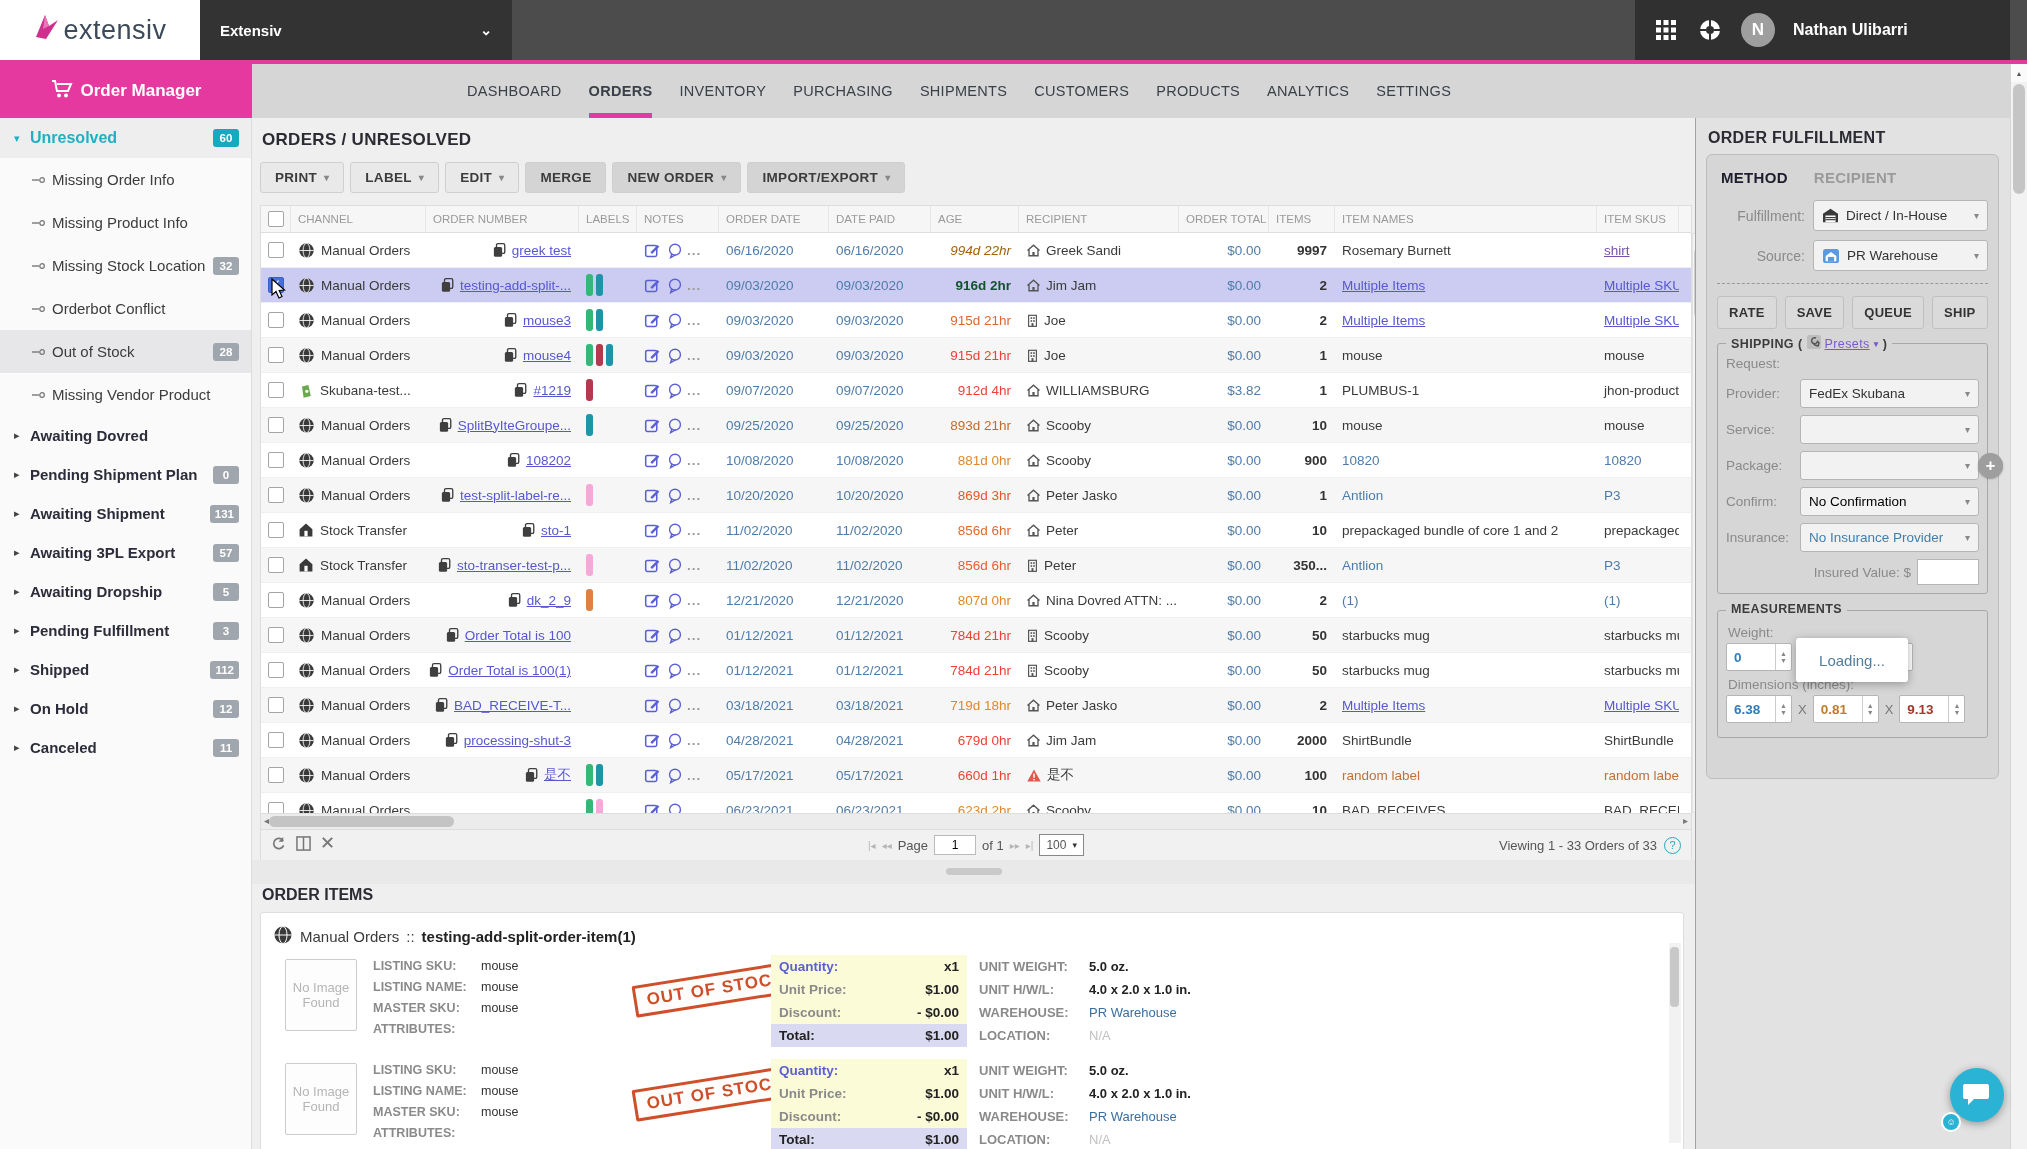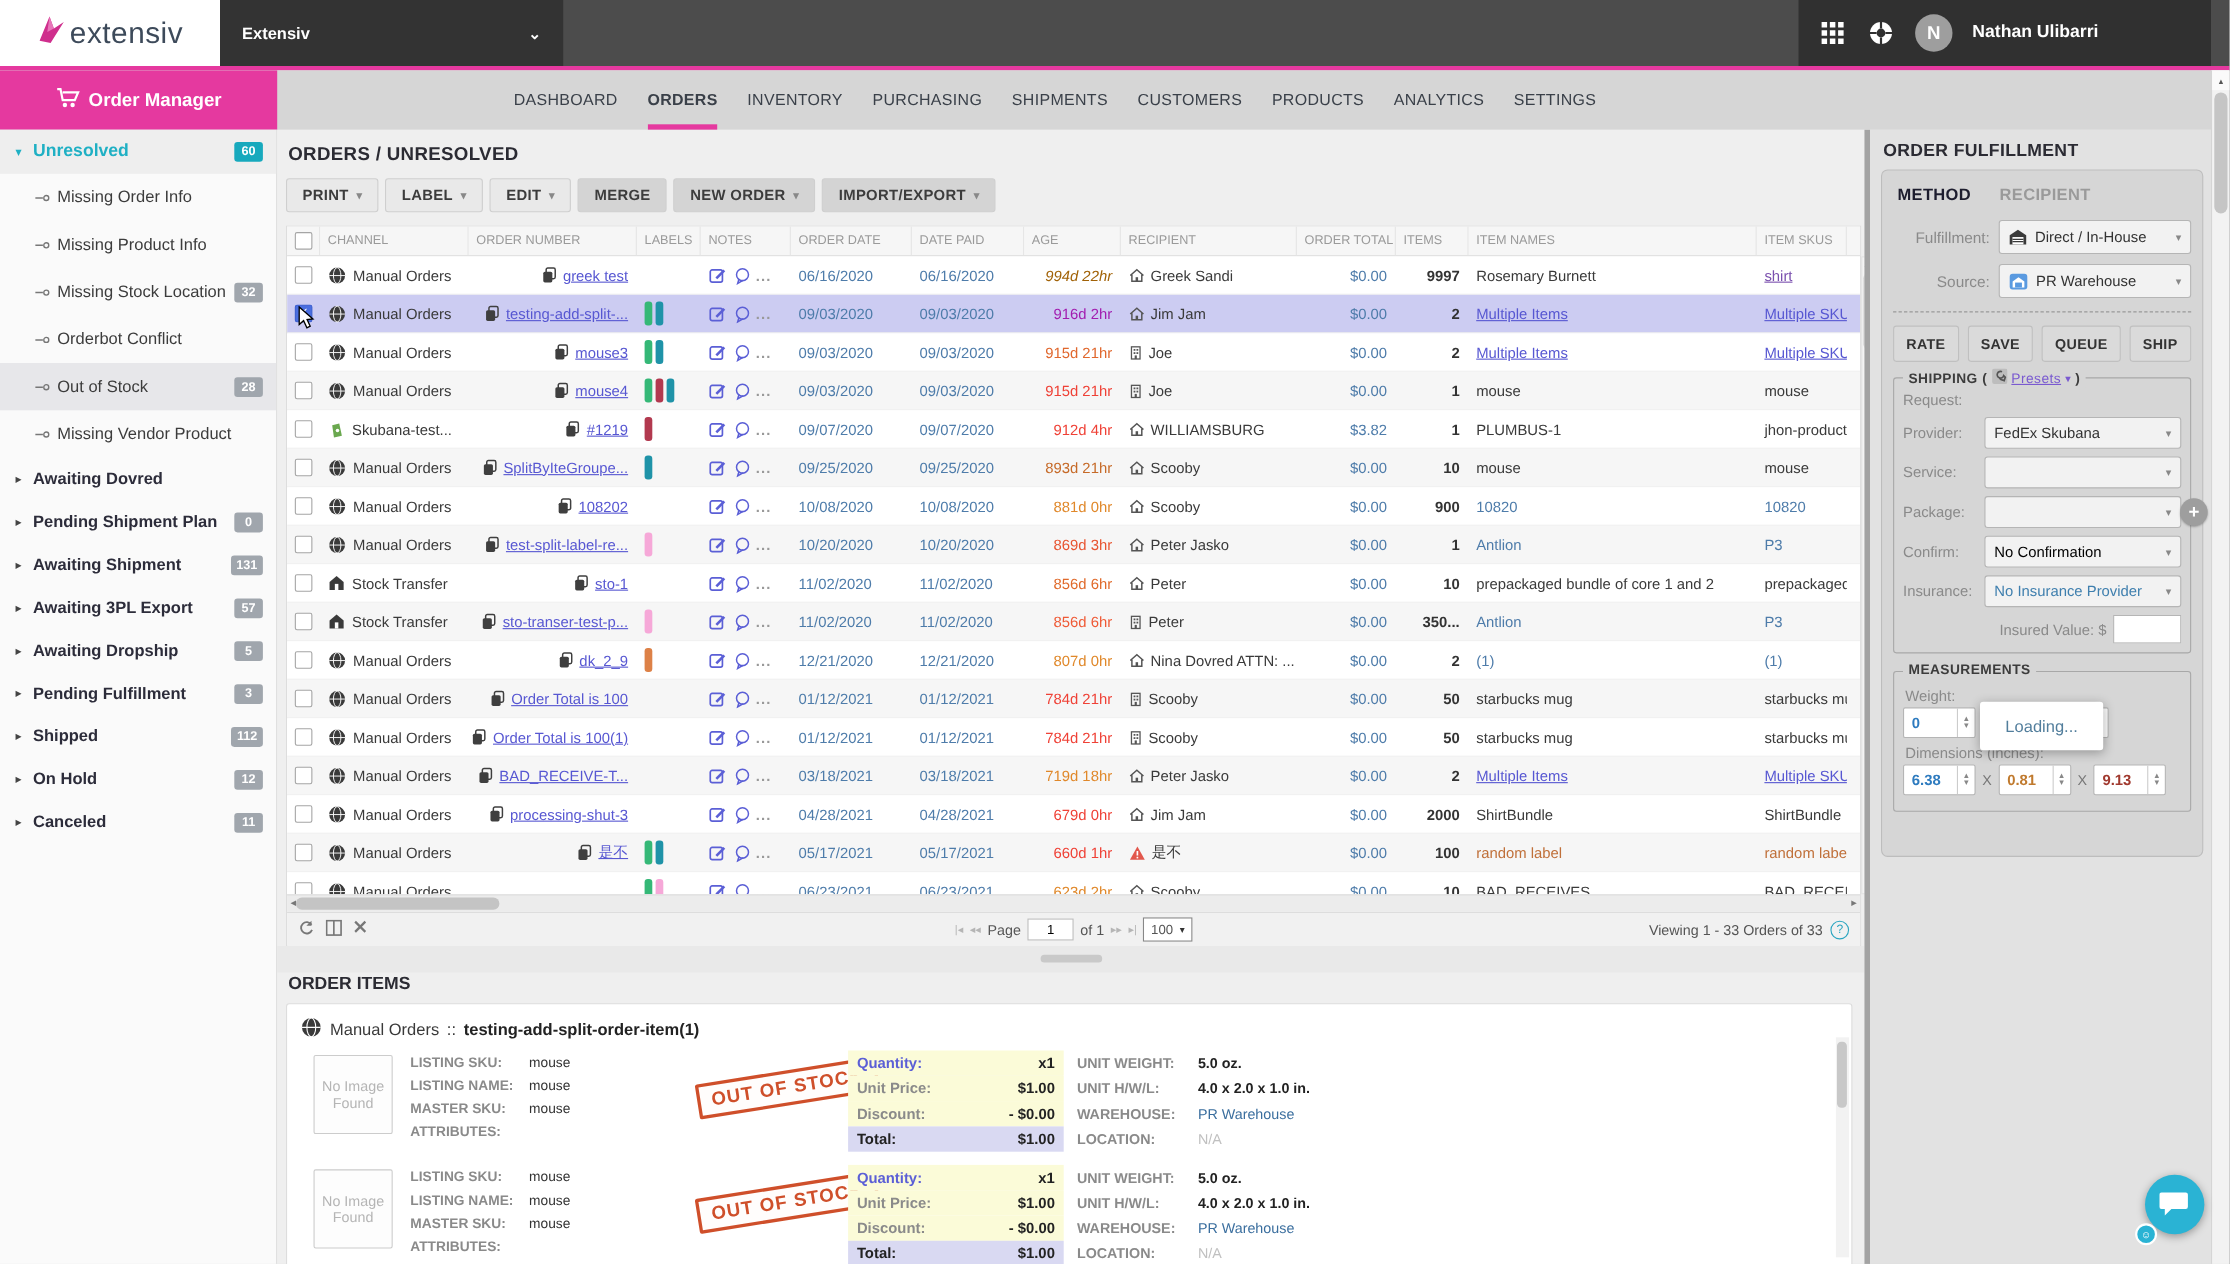--- a/index.html
+++ b/index.html
@@ -115,21 +115,21 @@
   .oi-right { position:absolute; left:706px; top:8px; }
   .oi-rrow { display:flex; height:23px; font-size:13px; }
   .oi-rlabel { width:110px; color:#8a8a8a; font-weight:bold; }
   .oi-rval { color:#222; font-weight:bold; }
   .oi-rval.wh { color:#3a6e9e; font-weight:normal; }
   .oi-rval.muted { color:#c0c0c0; font-weight:normal; }
   .oi-vscroll { position:absolute; right:2px; top:30px; width:12px; height:200px; background:#f2f2f2; }
   .oi-vthumb { position:absolute; left:1px; top:4px; width:9px; height:60px; background:#c8c8c8; border-radius:4px; }
 
   
-  .fulfill { position:absolute; left:1695px; top:118px; width:315px; height:1031px; background:#e2e2e2; border-left:5px solid #a3a3a3; }
+  .fulfill { position:absolute; left:1695px; top:118px; width:315px; height:1031px; background:#e2e2e2; border-left:1px solid #a3a3a3; }
   .f-title { position:absolute; left:12px; top:11px; font-size:16px; font-weight:bold; color:#2b2b33; letter-spacing:.3px; }
   .f-card { position:absolute; left:10px; top:36px; width:293px; height:625px; background:#d6d6d6; border:1px solid #bdbdbd; border-radius:6px; padding:12px 10px; }
   .f-tabs { display:flex; gap:26px; margin:2px 0 14px 4px; }
   .f-tab { font-size:15px; font-weight:bold; color:#9a9a9a; cursor:pointer; letter-spacing:.3px; }
   .f-tab.active { color:#1d1d2e; }
   .f-row { display:flex; align-items:center; margin-bottom:9px; }
   .f-label { width:88px; text-align:right; margin-right:8px; font-size:14px; color:#8a8a8a; }
   .f-select { flex:1; height:31px; background:#f2f2f2; border:1px solid #b5b5b5; border-radius:3px; display:flex; align-items:center; gap:7px; padding:0 8px; font-size:13.5px; color:#333; cursor:pointer; }
   .f-select .fcaret { margin-left:auto; color:#888; font-size:10px; }
   .f-dash { border-top:1px dashed #999; margin:12px 0; }
@@ -539,21 +539,21 @@
               <span style="display: inline-flex; align-items: center; margin-left: 6px;">
                 <svg width="16" height="17" viewBox="0 0 20 20">
                   <circle cx="10" cy="9" r="6.8" fill="none" stroke="#5b5fd6" stroke-width="1.7"></circle>
                   <path d="M6 14 L4.5 19 L11 15.2" fill="none" stroke="#5b5fd6" stroke-width="1.7"></path>
                 </svg>
               </span>
               <span class="dots">...</span>
             </div>
             <div class="td datec" style="width: 110px;">09/03/2020</div>
             <div class="td datec" style="width: 102px;">09/03/2020</div>
-            <div class="td right" style="width: 88px; color: #a21caf;">916d 2hr</div>
+            <div class="td right" style="width: 88px; color: #14532d; font-weight: bold;">916d 2hr</div>
             <div class="td" style="width: 160px;">
               <span style="display: inline-flex; align-items: center;">
                 <svg width="15" height="15" viewBox="0 0 20 20">
                   <path d="M2 10 L10 3 L18 10 M4 9 V17 H16 V9" fill="none" stroke="#555" stroke-width="1.8"></path>
                   <rect x="8.5" y="12" width="3" height="5" fill="#555"></rect>
                 </svg>
               </span>
               <span style="margin-left: 5px;">Jim Jam</span>
             </div>
             <div class="td right datec" style="width: 90px;">$0.00</div>

